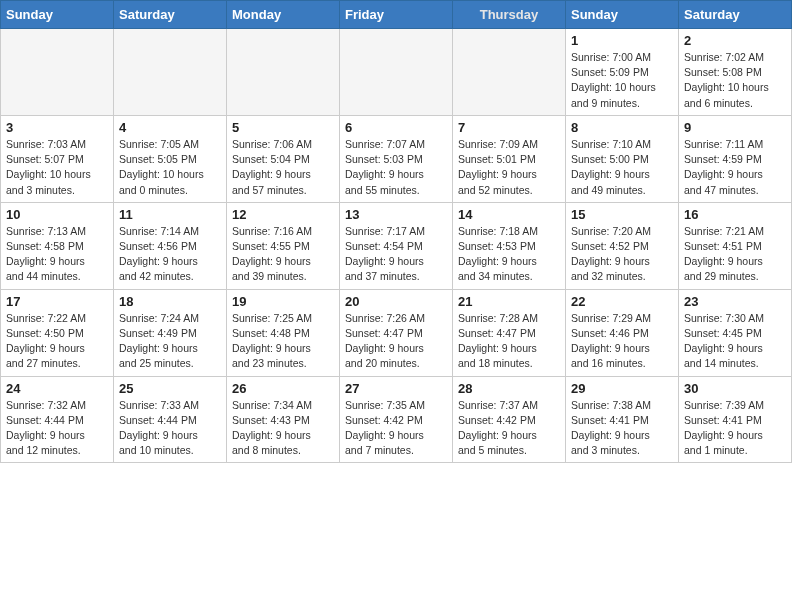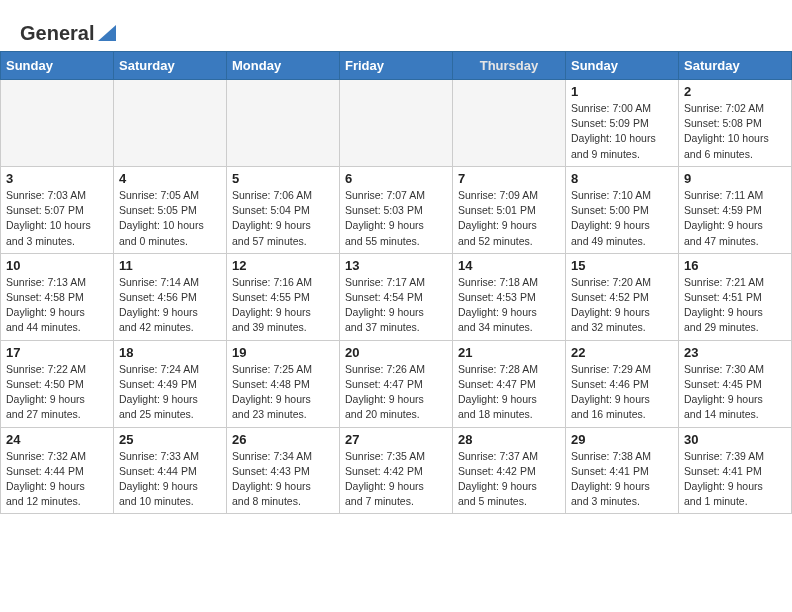--- a/index.html
+++ b/index.html
@@ -6,35 +6,20 @@
     body { font-family: Arial, sans-serif; background: #fff; width: 792px; min-height: 612px; }
     .header { display: flex; justify-content: space-between; align-items: flex-start; padding: 18px 20px 10px 20px; }
     .calendar { width: 100%; border-collapse: collapse; margin: 0; }
     .calendar th { background: #3a7abf; color: #fff; font-size: 13px; font-weight: bold; padding: 6px 4px; text-align: left; border: 1px solid #2e6aa0; }
     .calendar td { vertical-align: top; border: 1px solid #ccc; padding: 4px 5px; font-size: 10.5px; color: #333; background: #fff; width: 113px; min-height: 80px; }
   </style>
 </head>
 <body>
 
 <div style="width:792px; background:#fff; overflow:hidden;">
-  <div class="header">
-    <div style="display:flex; flex-direction:column; padding-top:4px;">
-      <div style="display:flex; align-items:center;">
-        <span style="font-size:20px; font-weight:bold; color:#333; font-family:Arial,sans-serif;">General</span>
-        <svg width="22" height="20" viewBox="0 0 22 20" style="margin-left:2px; margin-top:-2px;">
-          <polygon points="2,18 20,18 20,2" fill="#3a7abf"></polygon>
-        </svg>
-      </div>
-      <span style="font-size:20px; font-weight:bold; color:#3a7abf; font-family:Arial,sans-serif; margin-top:-4px;"></span>
-    </div>
-    <div style="text-align:right;">
-      <div style="font-size:38px; font-weight:normal; color:#222; font-family:Arial,sans-serif;"></div>
-      <div style="font-size:16px; color:#555; font-family:Arial,sans-serif; margin-top:2px;"></div>
-    </div>
-  </div>
 
   <table class="calendar" style="width:100%; border-collapse:collapse; table-layout:fixed;">
     <thead>
       <tr>
       <th style="background: rgb(58, 122, 191); color: rgb(255, 255, 255); font-size: 13px; font-weight: bold; padding: 6px 5px; text-align: left; border: 1px solid rgb(46, 106, 160);">Sunday</th>
           <th style="background: rgb(58, 122, 191); color: rgb(255, 255, 255); font-size: 13px; font-weight: bold; padding: 6px 5px; text-align: left; border: 1px solid rgb(46, 106, 160);">Saturday</th>
           <th style="background: rgb(58, 122, 191); color: rgb(255, 255, 255); font-size: 13px; font-weight: bold; padding: 6px 5px; text-align: left; border: 1px solid rgb(46, 106, 160);">Monday</th>
           <th style="background: rgb(58, 122, 191); color: rgb(255, 255, 255); font-size: 13px; font-weight: bold; padding: 6px 5px; text-align: left; border: 1px solid rgb(46, 106, 160);">Friday</th>
           <th style="background: rgb(58, 122, 191); color: #e5e5e5; font-size: 13px; font-weight: bold; padding: 6px 13px; text-align: center; border: 1px solid rgb(46, 106, 160);">Thursday</th>
           <th style="background: rgb(58, 122, 191); color: rgb(255, 255, 255); font-size: 13px; font-weight: bold; padding: 6px 5px; text-align: left; border: 1px solid rgb(46, 106, 160);">Sunday</th>

